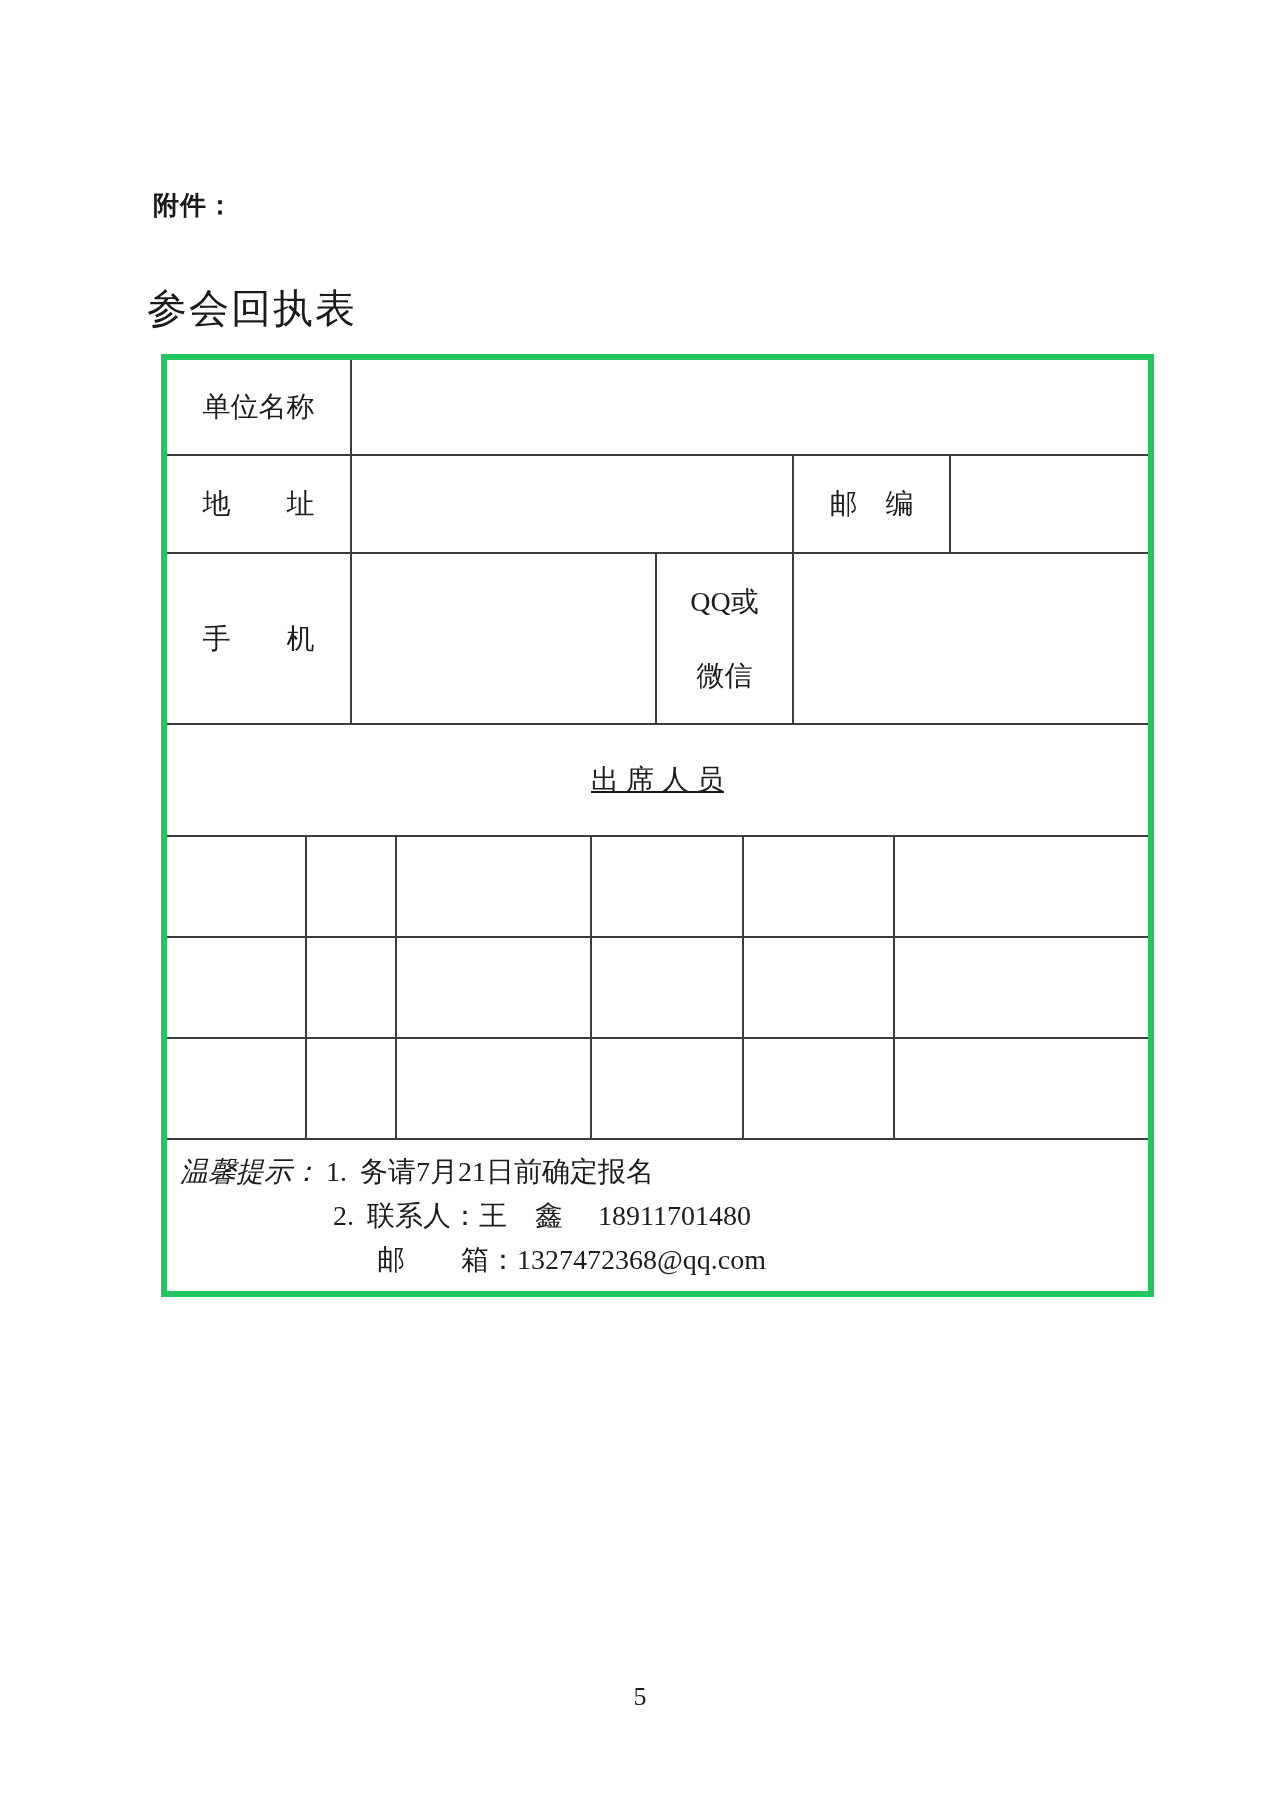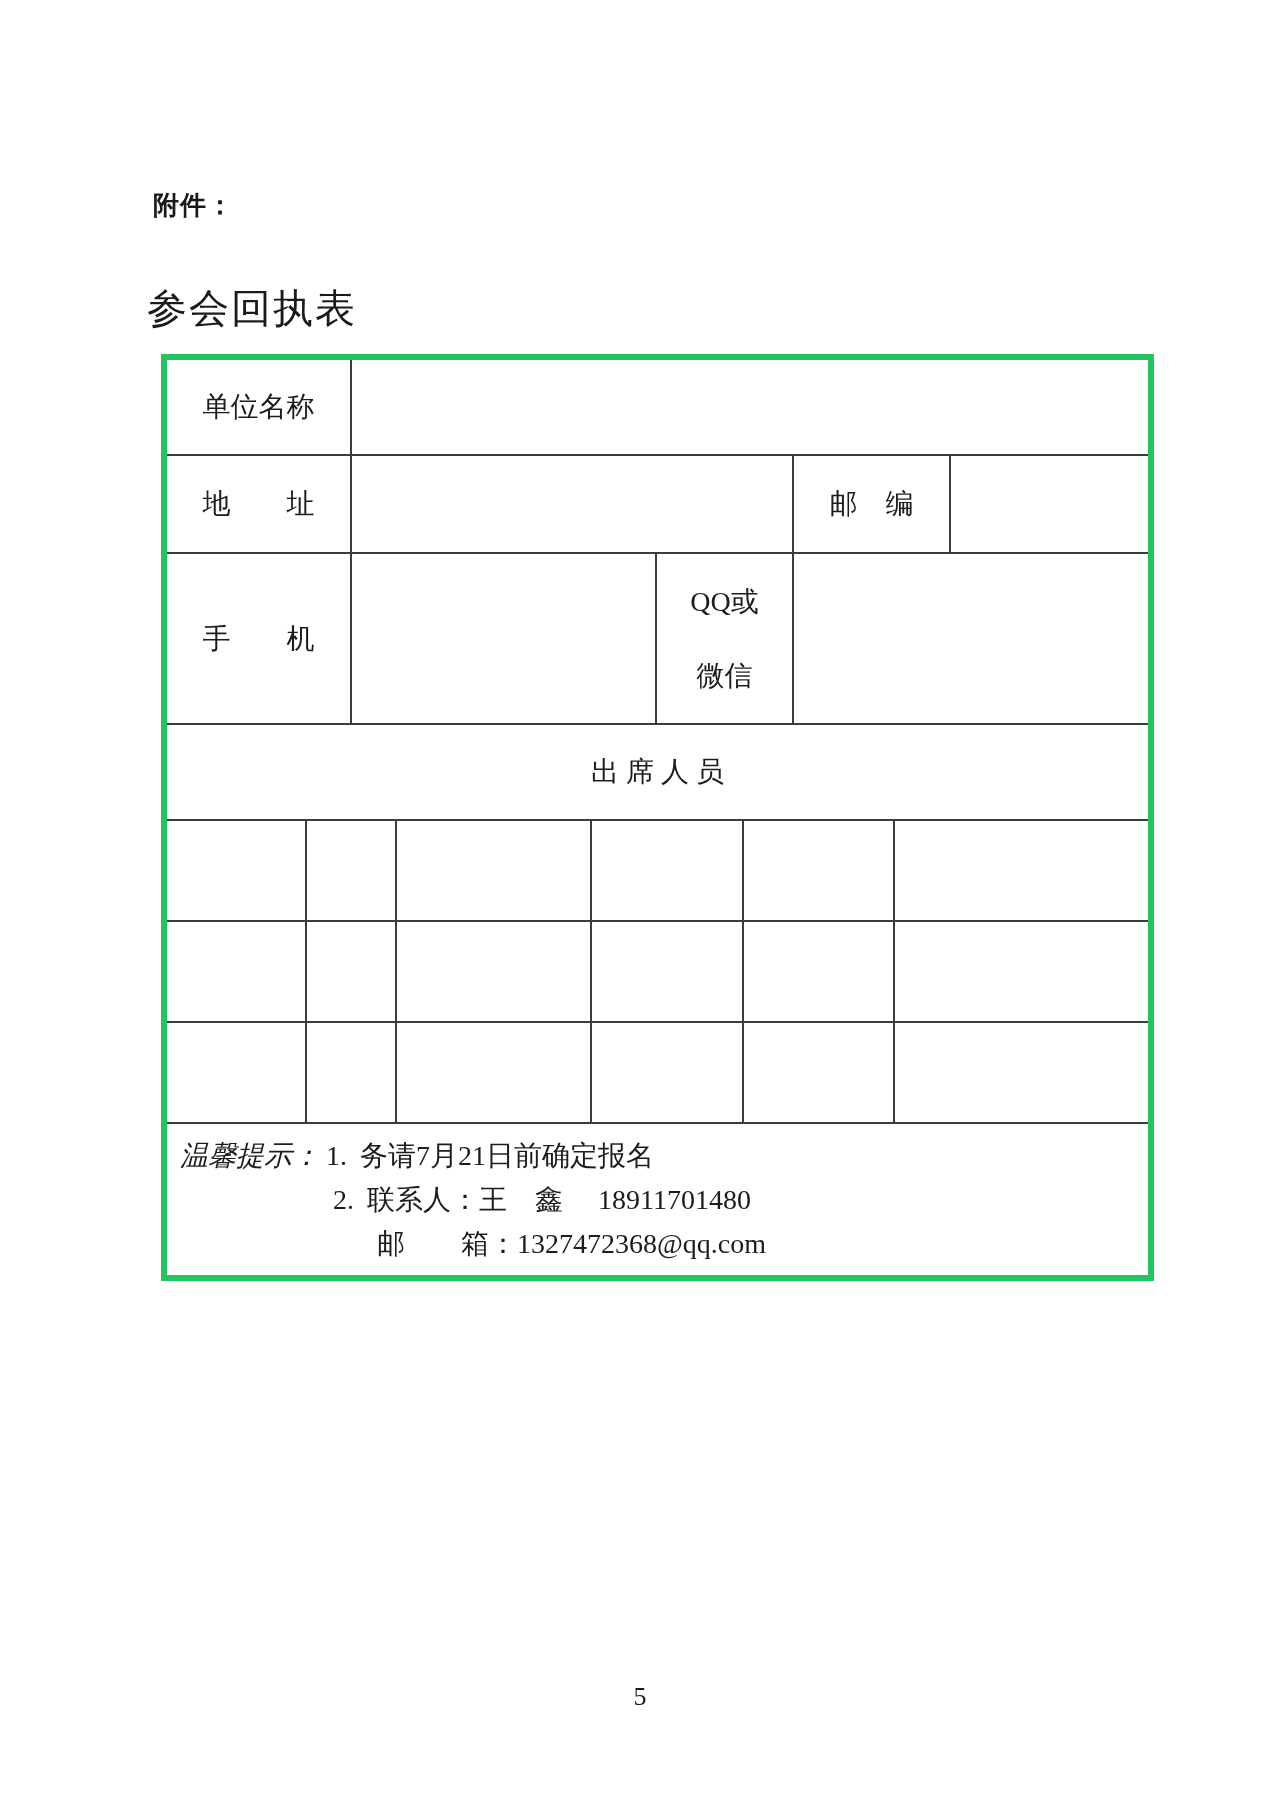--- a/index.html
+++ b/index.html
@@ -27,21 +27,21 @@
   td{
     border:2px solid #3c3c3c;
     font-size:28px;line-height:1.35;
     text-align:center;vertical-align:middle;
     padding:0;overflow:hidden;color:#1c1c1c;
   }
   tr.r1{height:98px;}
   tr.r2{height:98px;}
   tr.r3{height:98px;}
   tr.r4{height:171px;}
-  tr.r5{height:96px;}
+  tr.r5{height:112px;text-decoration:underline;}
   tr.r6{height:94px;}
   tr.rEmpty{height:101px;}
   tr.r10{height:142px;}
   tr.r11{height:155px;}
   td.qq div{line-height:74px;}
   td.booking-lab div{line-height:56px;}
   td.booking-content{letter-spacing:1px;}
   td.tips{
     text-align:left;vertical-align:middle;
     padding:4px 10px 4px 13px;

